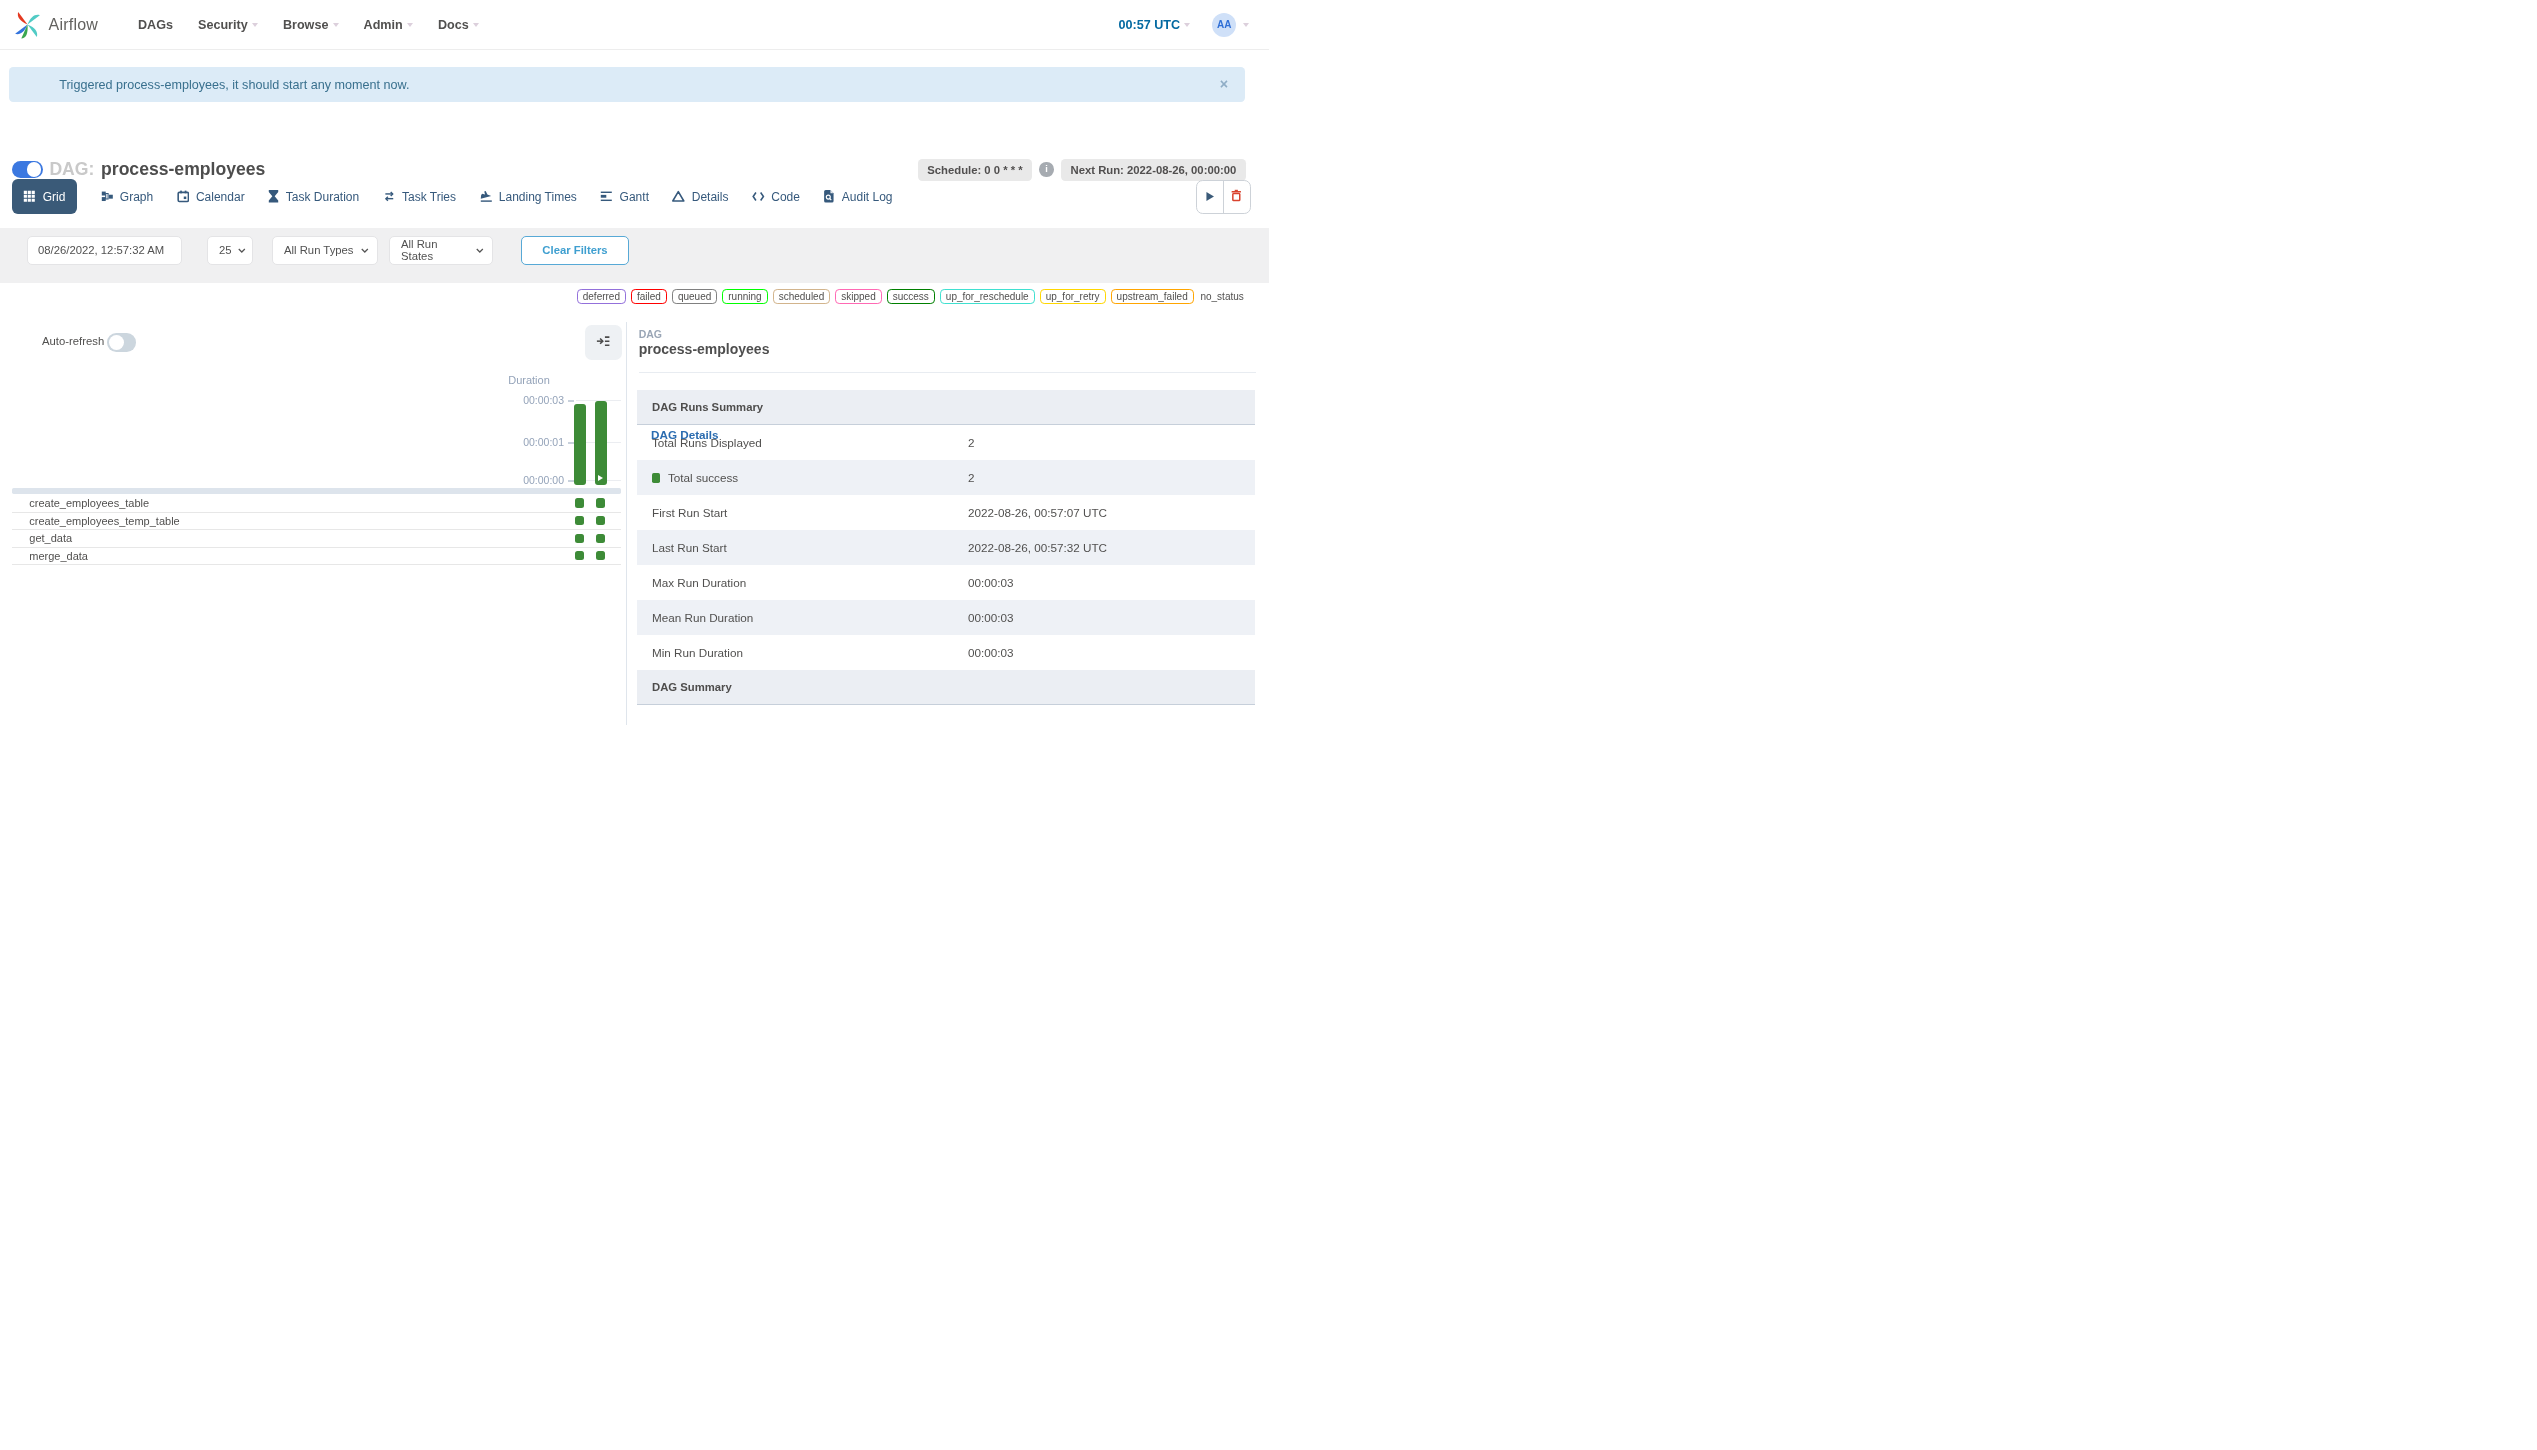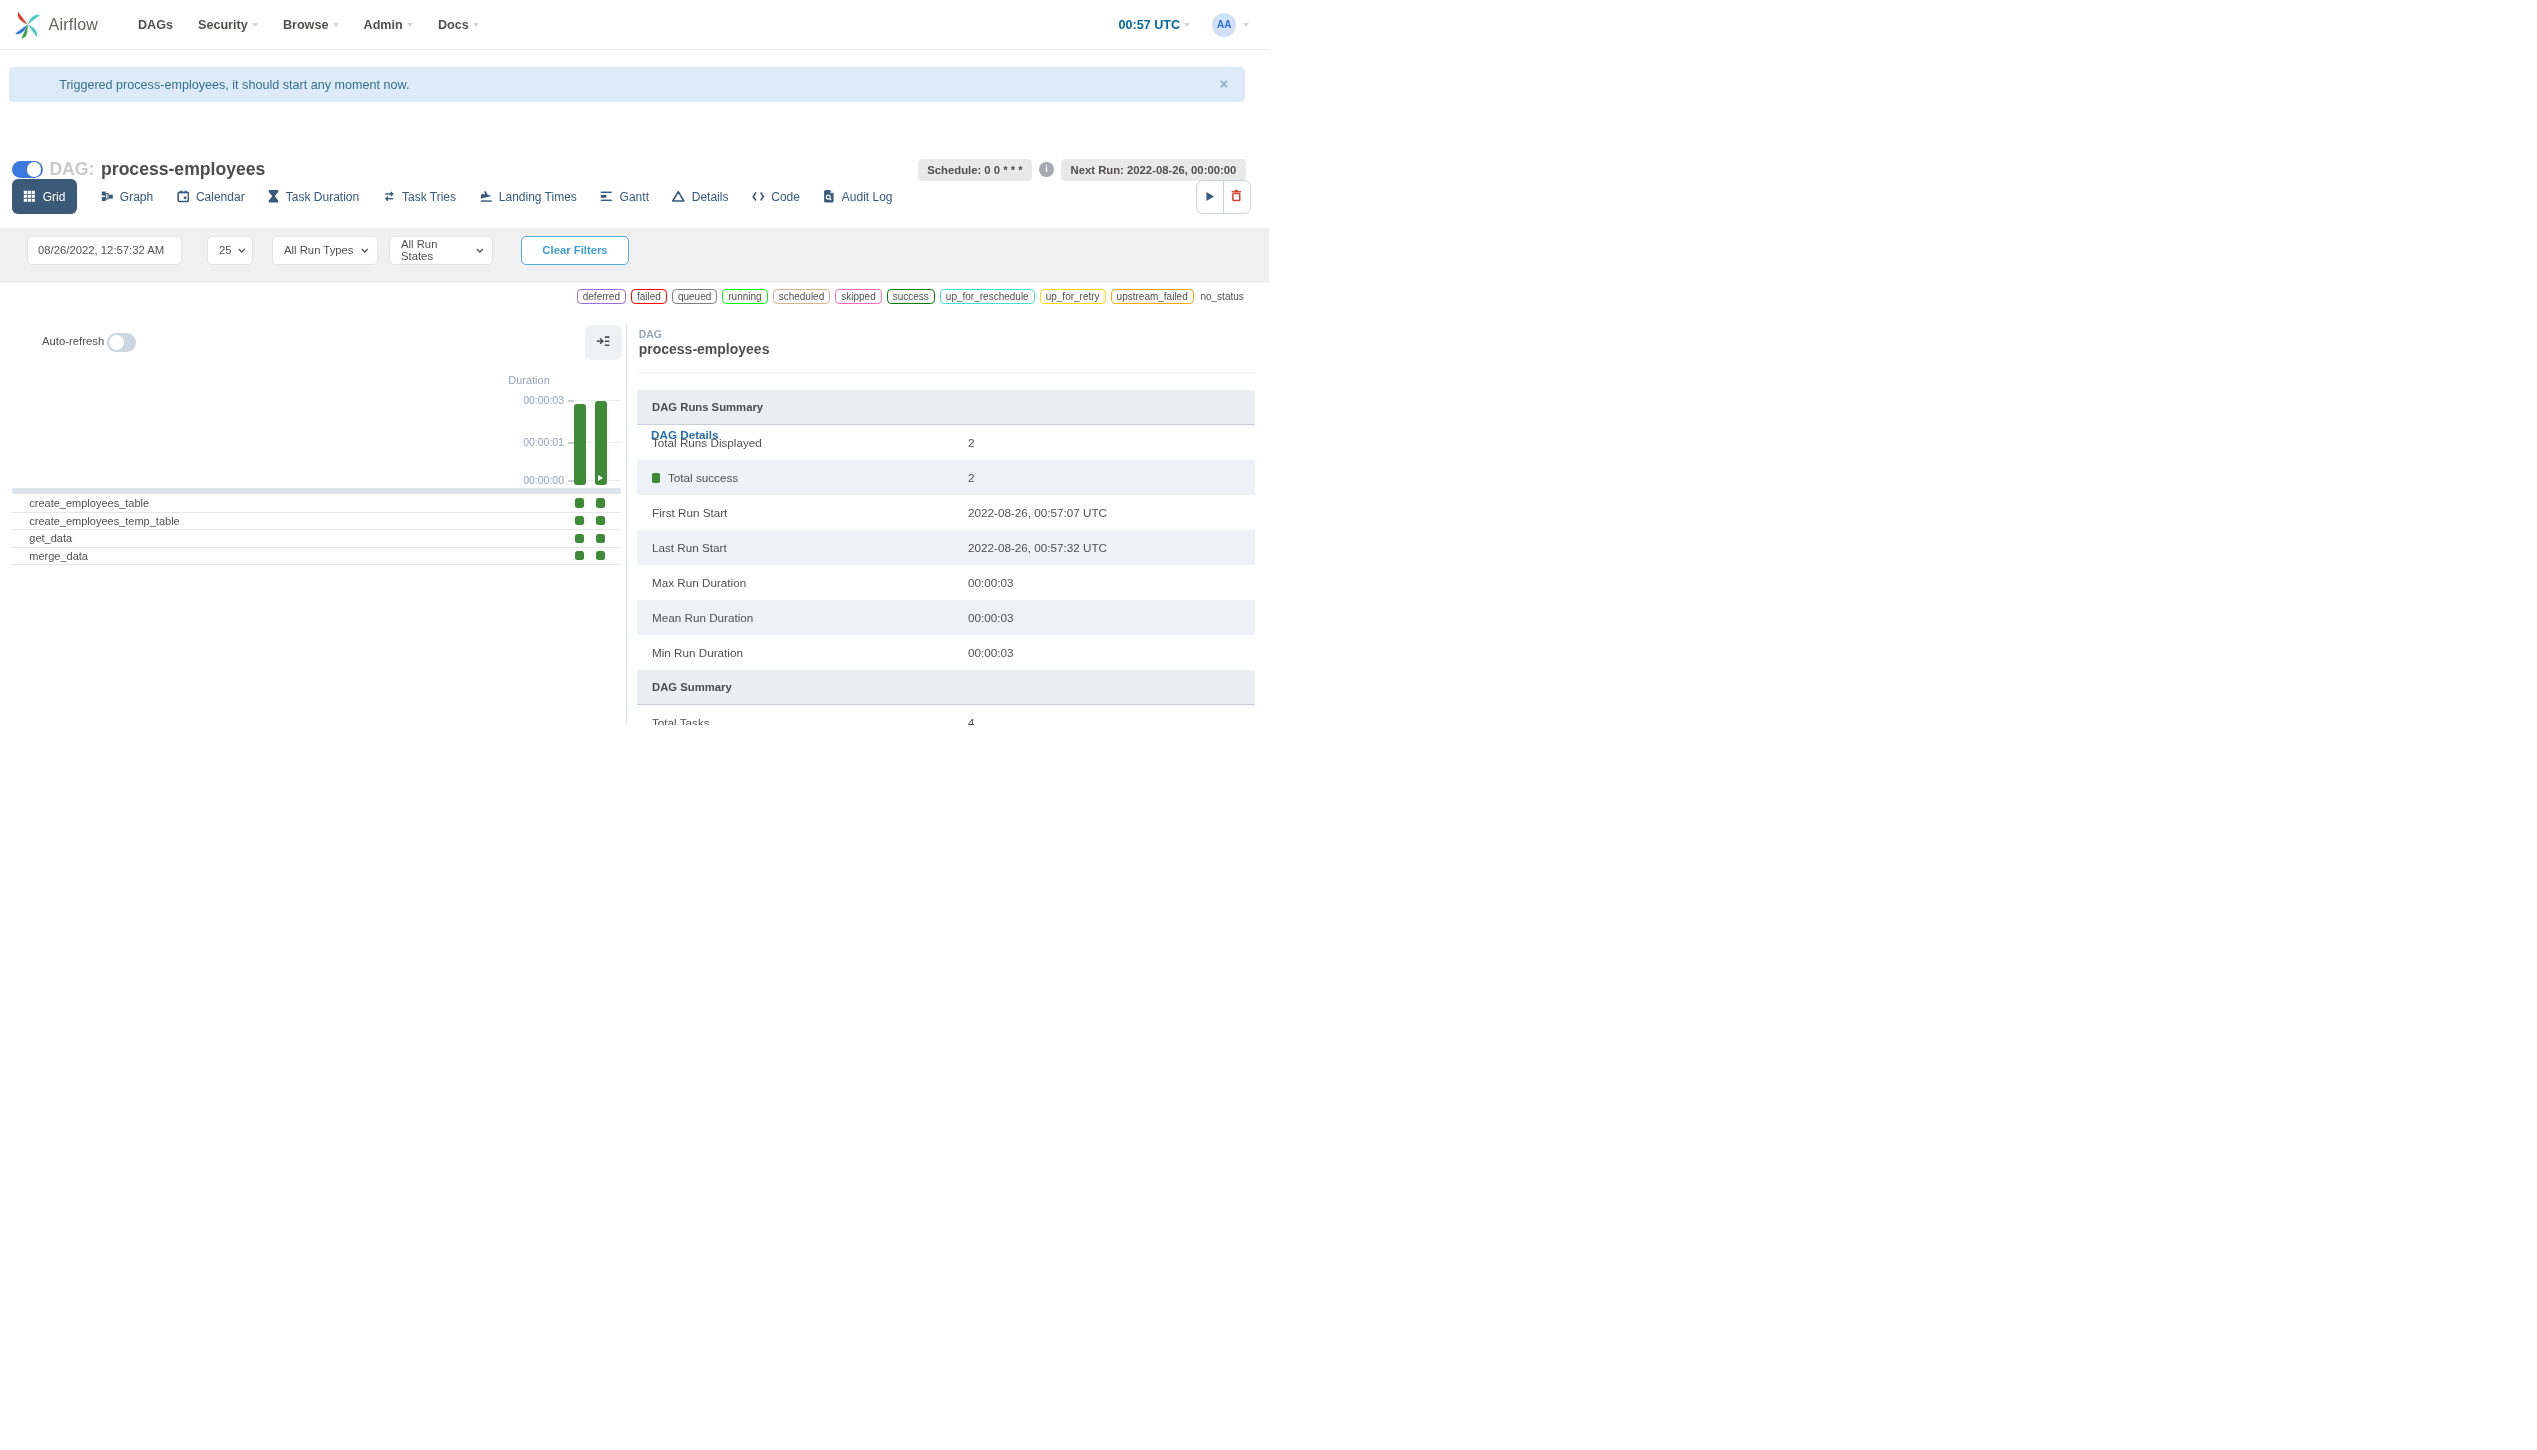--- a/index.html
+++ b/index.html
@@ -412,19 +412,15 @@
       <span class="dlabel">Mean Run Duration</span>
       <span class="dvalue">00:00:03</span>
     </div>
     <div class="drow">
       <span class="dlabel">Min Run Duration</span>
       <span class="dvalue">00:00:03</span>
     </div>
     <div class="drow header">
       <span class="dlabel">DAG Summary</span>
     </div>
-    <div class="drow">
-      <span class="dlabel">Total Tasks</span>
-      <span class="dvalue">4</span>
-    </div>
   </div>
 </div>
 
 
 </body></html>

